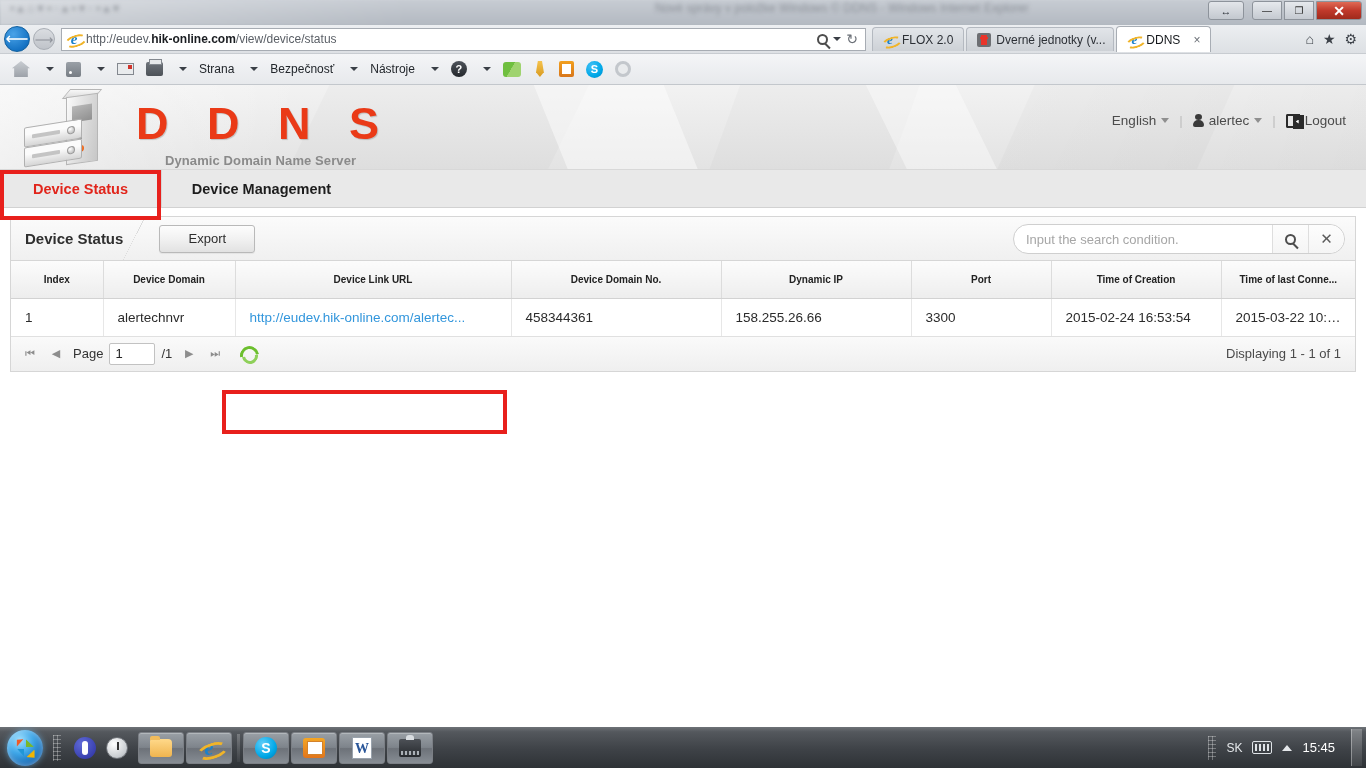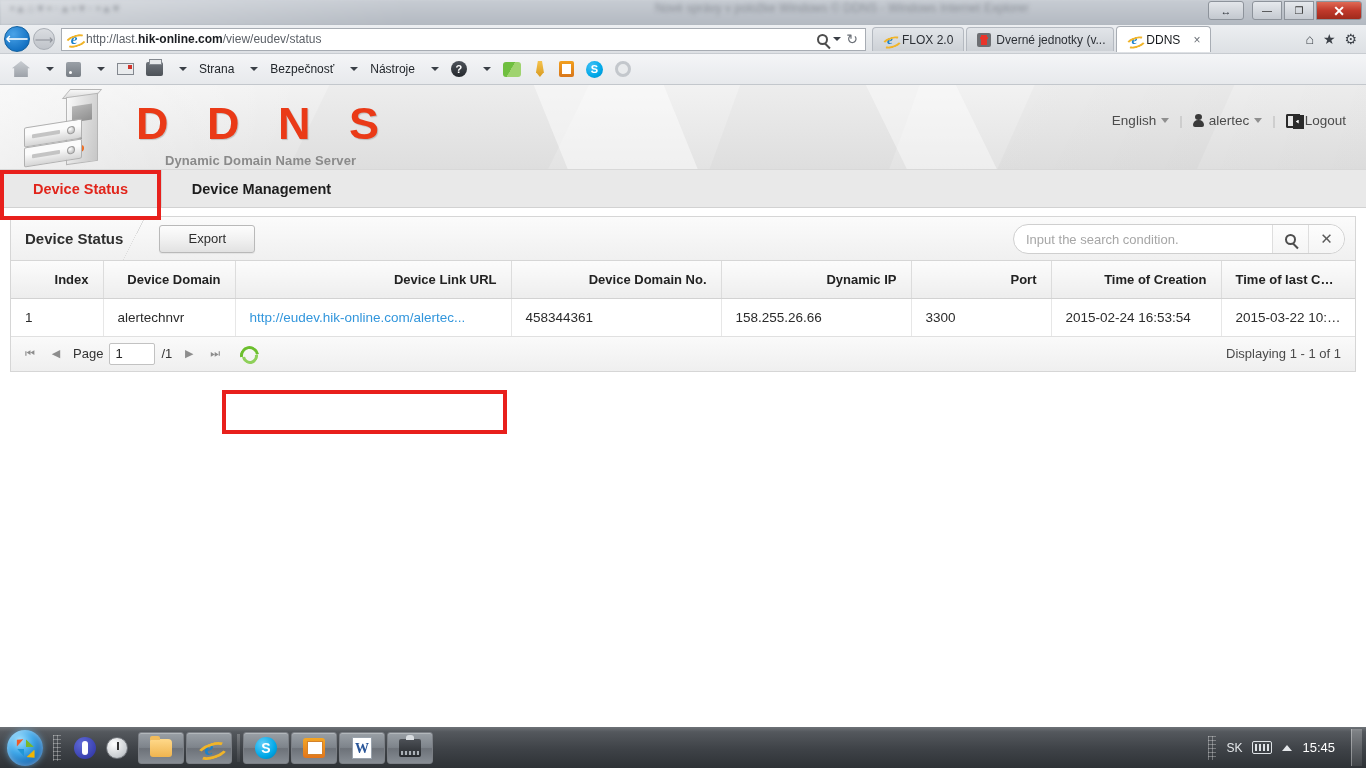--- a/index.html
+++ b/index.html
@@ -298,22 +298,22 @@
     background: linear-gradient(180deg,#fdfdfd,#f5f5f5);
   }
   .sbtn.last { border-radius: 0 15px 15px 0; }
   .mag { width: 11px; height: 11px; border: 2px solid #4d4d4d; border-radius: 50%; position: relative; }
   .mag::after { content:""; position:absolute; right:-5px; bottom:-4px; width:7px; height:2px; background:#4d4d4d; transform: rotate(45deg); }
 
   table.grid { width: 100%; border-collapse: collapse; table-layout: fixed; }
   table.grid th {
     background: linear-gradient(180deg,#fcfcfc,#ededed);
     border-right: 1px solid #dcdcdc; border-bottom: 1px solid #d2d2d2;
-    font-size: 13px; font-weight: bold; color: #222;
-    text-align: right; padding: 0 14px; height: 37px;
+    font-size: 10px; font-weight: bold; color: #222;
+    text-align: center; padding: 0 14px; height: 37px;
     white-space: nowrap; overflow: hidden; text-overflow: ellipsis;
   }
   table.grid td {
     border-right: 1px solid #e7e7e7; border-bottom: 1px solid #e0e0e0;
     font-size: 13.5px; color: #2b2b2b; padding: 0 14px; height: 38px;
     white-space: nowrap; overflow: hidden; text-overflow: ellipsis;
   }
   table.grid th:last-child, table.grid td:last-child { border-right: none; }
   td a.url { color: #3296dc; text-decoration: none; }
 
@@ -433,21 +433,21 @@
     <div class="wbtn close">✕</div>
   </div>
 </div>
 
 <div class="navbar">
   <div class="navbtn-back">⟵</div>
   <div class="navbtn-fwd">⟶</div>
 
   <div class="addrbar">
     <span class="ie-icon"></span>
-    <span class="addr-text"><span>http://last.</span><b>hik-online.com</b><span>/view/eudev/status</span></span>
+    <span class="addr-text"><span>http://eudev.</span><b>hik-online.com</b><span>/view/device/status</span></span>
     <span class="addr-tools">
       <span class="glyph mag"></span>
       <span class="caret-d"></span>
       <span class="glyph" style="font-size:14px;">↻</span>
     </span>
   </div>
 
   <div class="tabstrip">
     <div class="tab">
       <span class="favicon fav-ie"></span>

